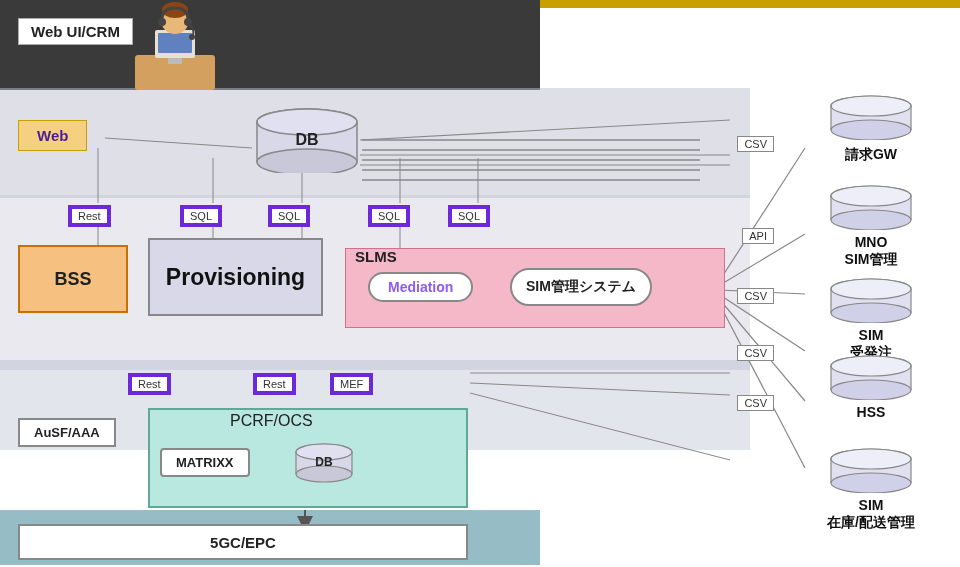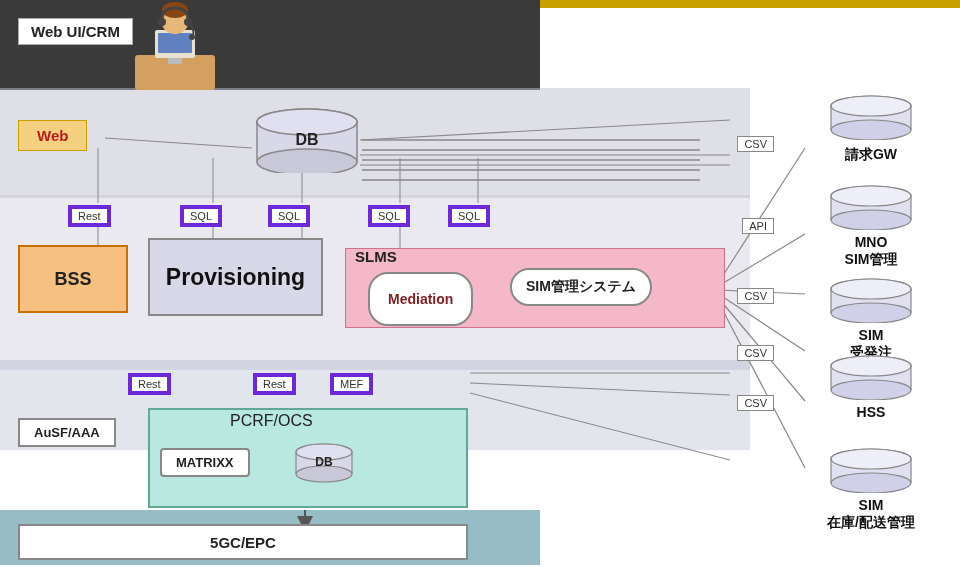--- a/index.html
+++ b/index.html
@@ -73,21 +73,21 @@
     
     .web-box {
       position: absolute;
       top: 120px;
       left: 18px;
       background: #f5d080;
       border: 1px solid #c8a000;
       padding: 6px 18px;
       font-size: 15px;
       font-weight: bold;
-      color: #b91c1c;
+      color: #4c1d95;
       z-index: 20;
     }
 
     
     .labels-row {
       position: absolute;
       top: 205px;
       left: 0;
       width: 760px;
       height: 20px;
@@ -162,24 +162,24 @@
     }
 
     
     .mediation-box {
       position: absolute;
       top: 272px;
       left: 368px;
       background: #fff;
       border: 2px solid #888;
       border-radius: 20px;
-      padding: 17px 18px;
+      padding: 5px 18px;
       font-size: 14px;
       font-weight: bold;
-      color: #7f1d1d;
+      color: #8b5cf6;
       z-index: 25;
     }
 
     
     .sim-mgmt-box {
       position: absolute;
       top: 268px;
       left: 510px;
       background: #fff;
       border: 2px solid #888;
@@ -400,21 +400,21 @@
 
   <div style="position:absolute;top:510px;left:0;width:540px;height:55px;background:#5090a0;opacity:0.6;z-index:6;"></div>
 
   <div class="fivegc-box">5GC/EPC</div>
 
   <div class="csv-label" style="right:150px;top:136px;">CSV</div>
   <div class="csv-label" style="right:150px;top:288px;">CSV</div>
   <div class="csv-label" style="right:150px;top:345px;">CSV</div>
   <div class="csv-label" style="right:150px;top:395px;">CSV</div>
 
-  <div class="csv-label" style="right:150px;top:218px;">API</div>
+  <div class="csv-label" style="right:150px;top:228px;">API</div>
 
   <div style="position:absolute;right:8px;top:95px;z-index:20;text-align:center;">
     <svg width="90" height="45" viewBox="0 0 90 45">
       <ellipse cx="45" cy="11" rx="40" ry="10" fill="#e0e0f0" stroke="#888" stroke-width="1.2"></ellipse>
       <rect x="5" y="11" width="80" height="24" fill="#e0e0f0"></rect>
       <ellipse cx="45" cy="35" rx="40" ry="10" fill="#d0d0e8" stroke="#888" stroke-width="1.2"></ellipse>
       <ellipse cx="45" cy="11" rx="40" ry="10" fill="#eeeef8" stroke="#888" stroke-width="1.2"></ellipse>
       <line x1="5" y1="11" x2="5" y2="35" stroke="#888" stroke-width="1.2"></line>
       <line x1="85" y1="11" x2="85" y2="35" stroke="#888" stroke-width="1.2"></line>
     </svg>

